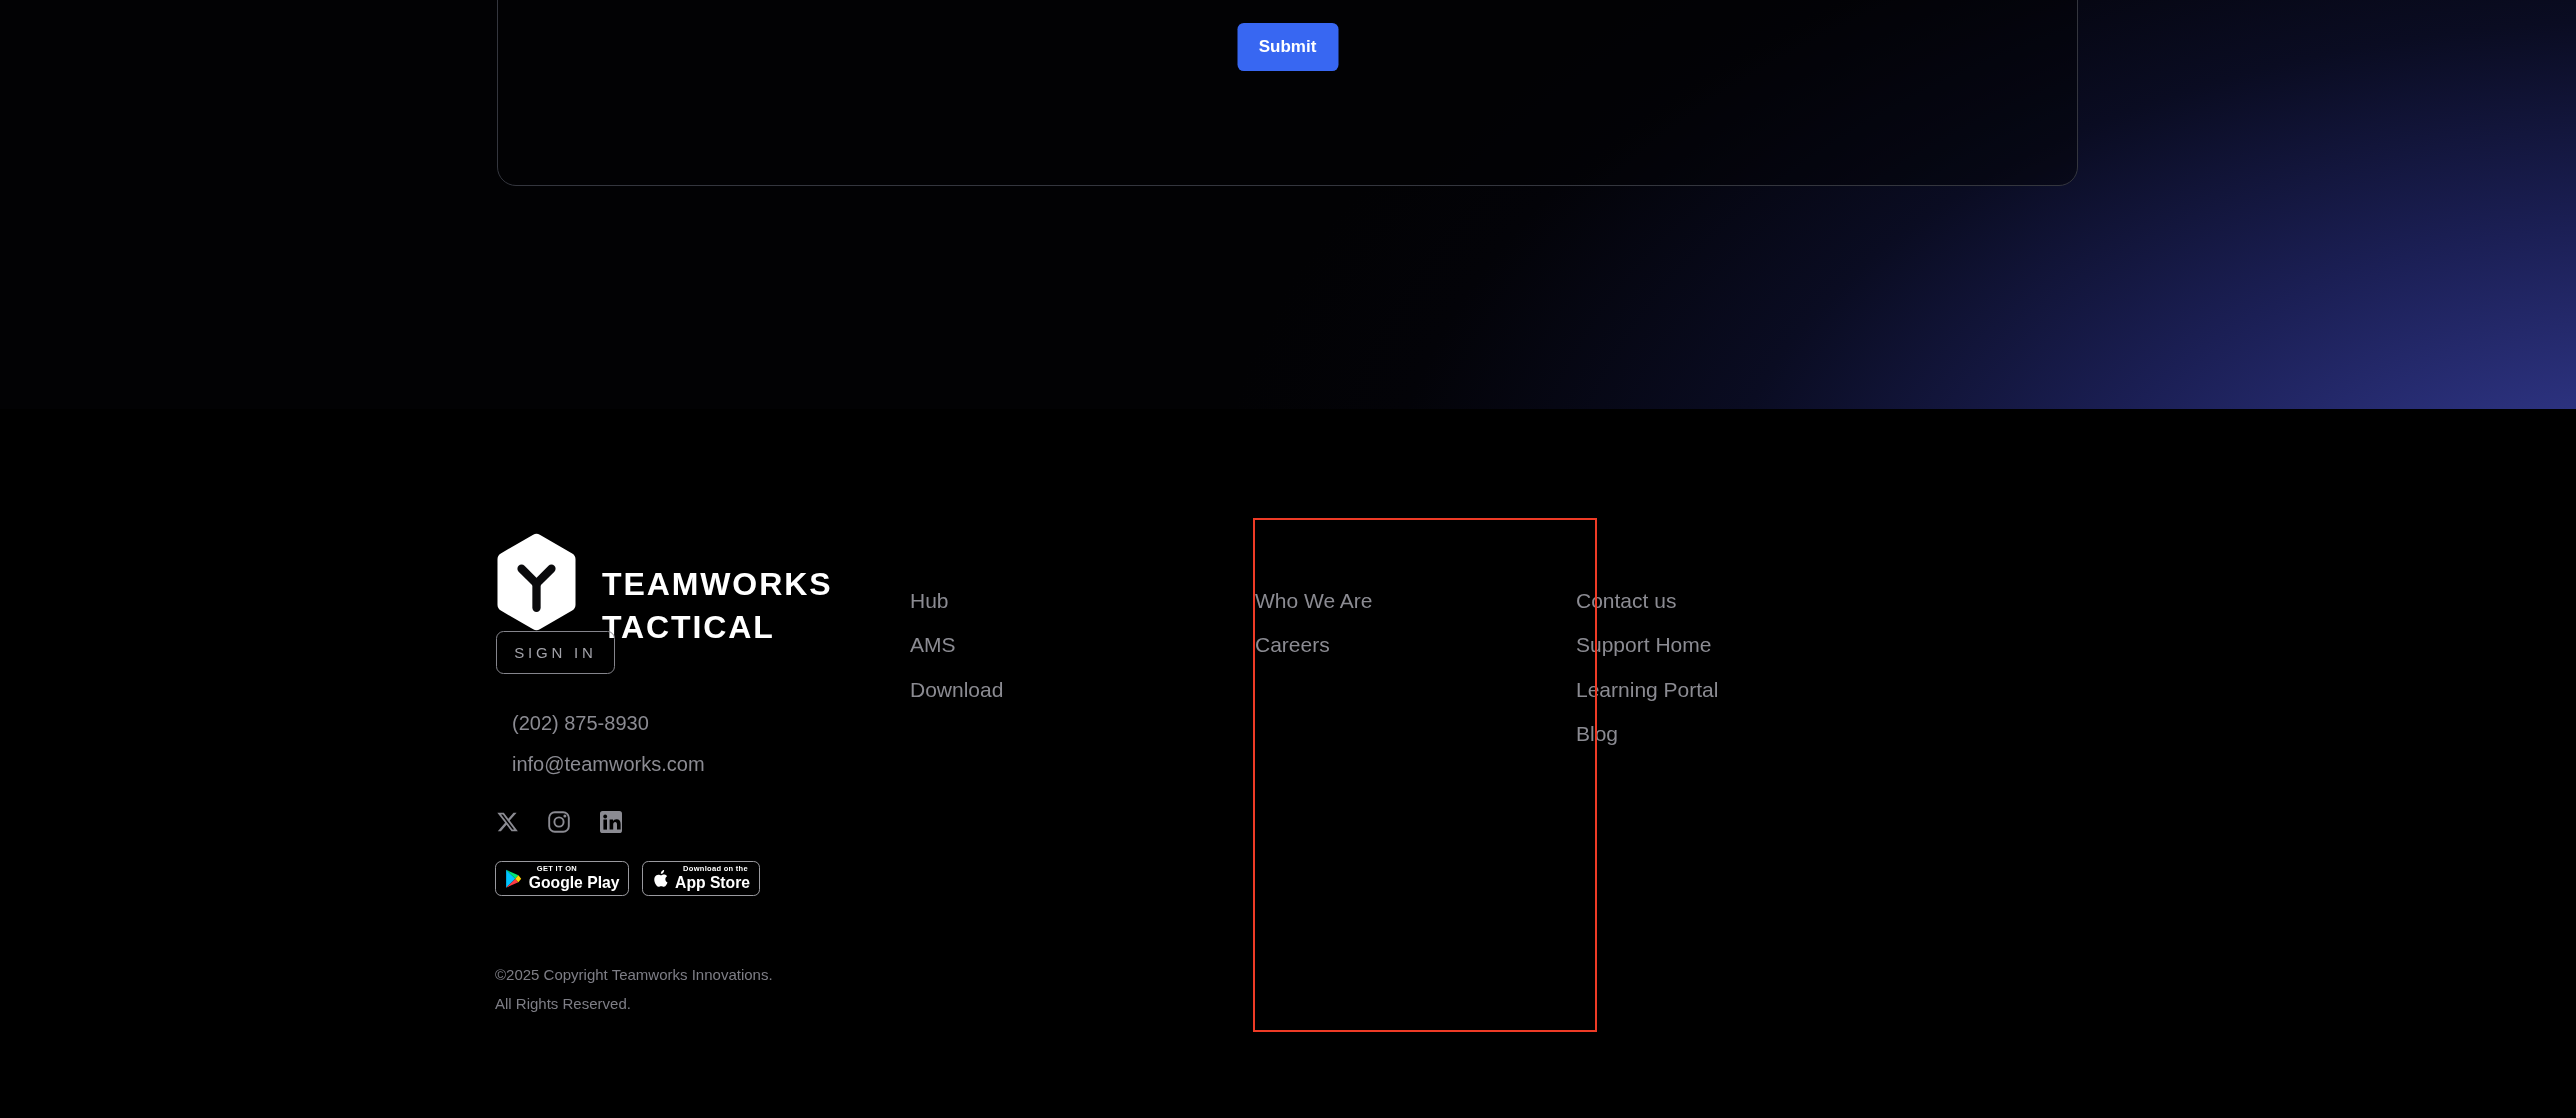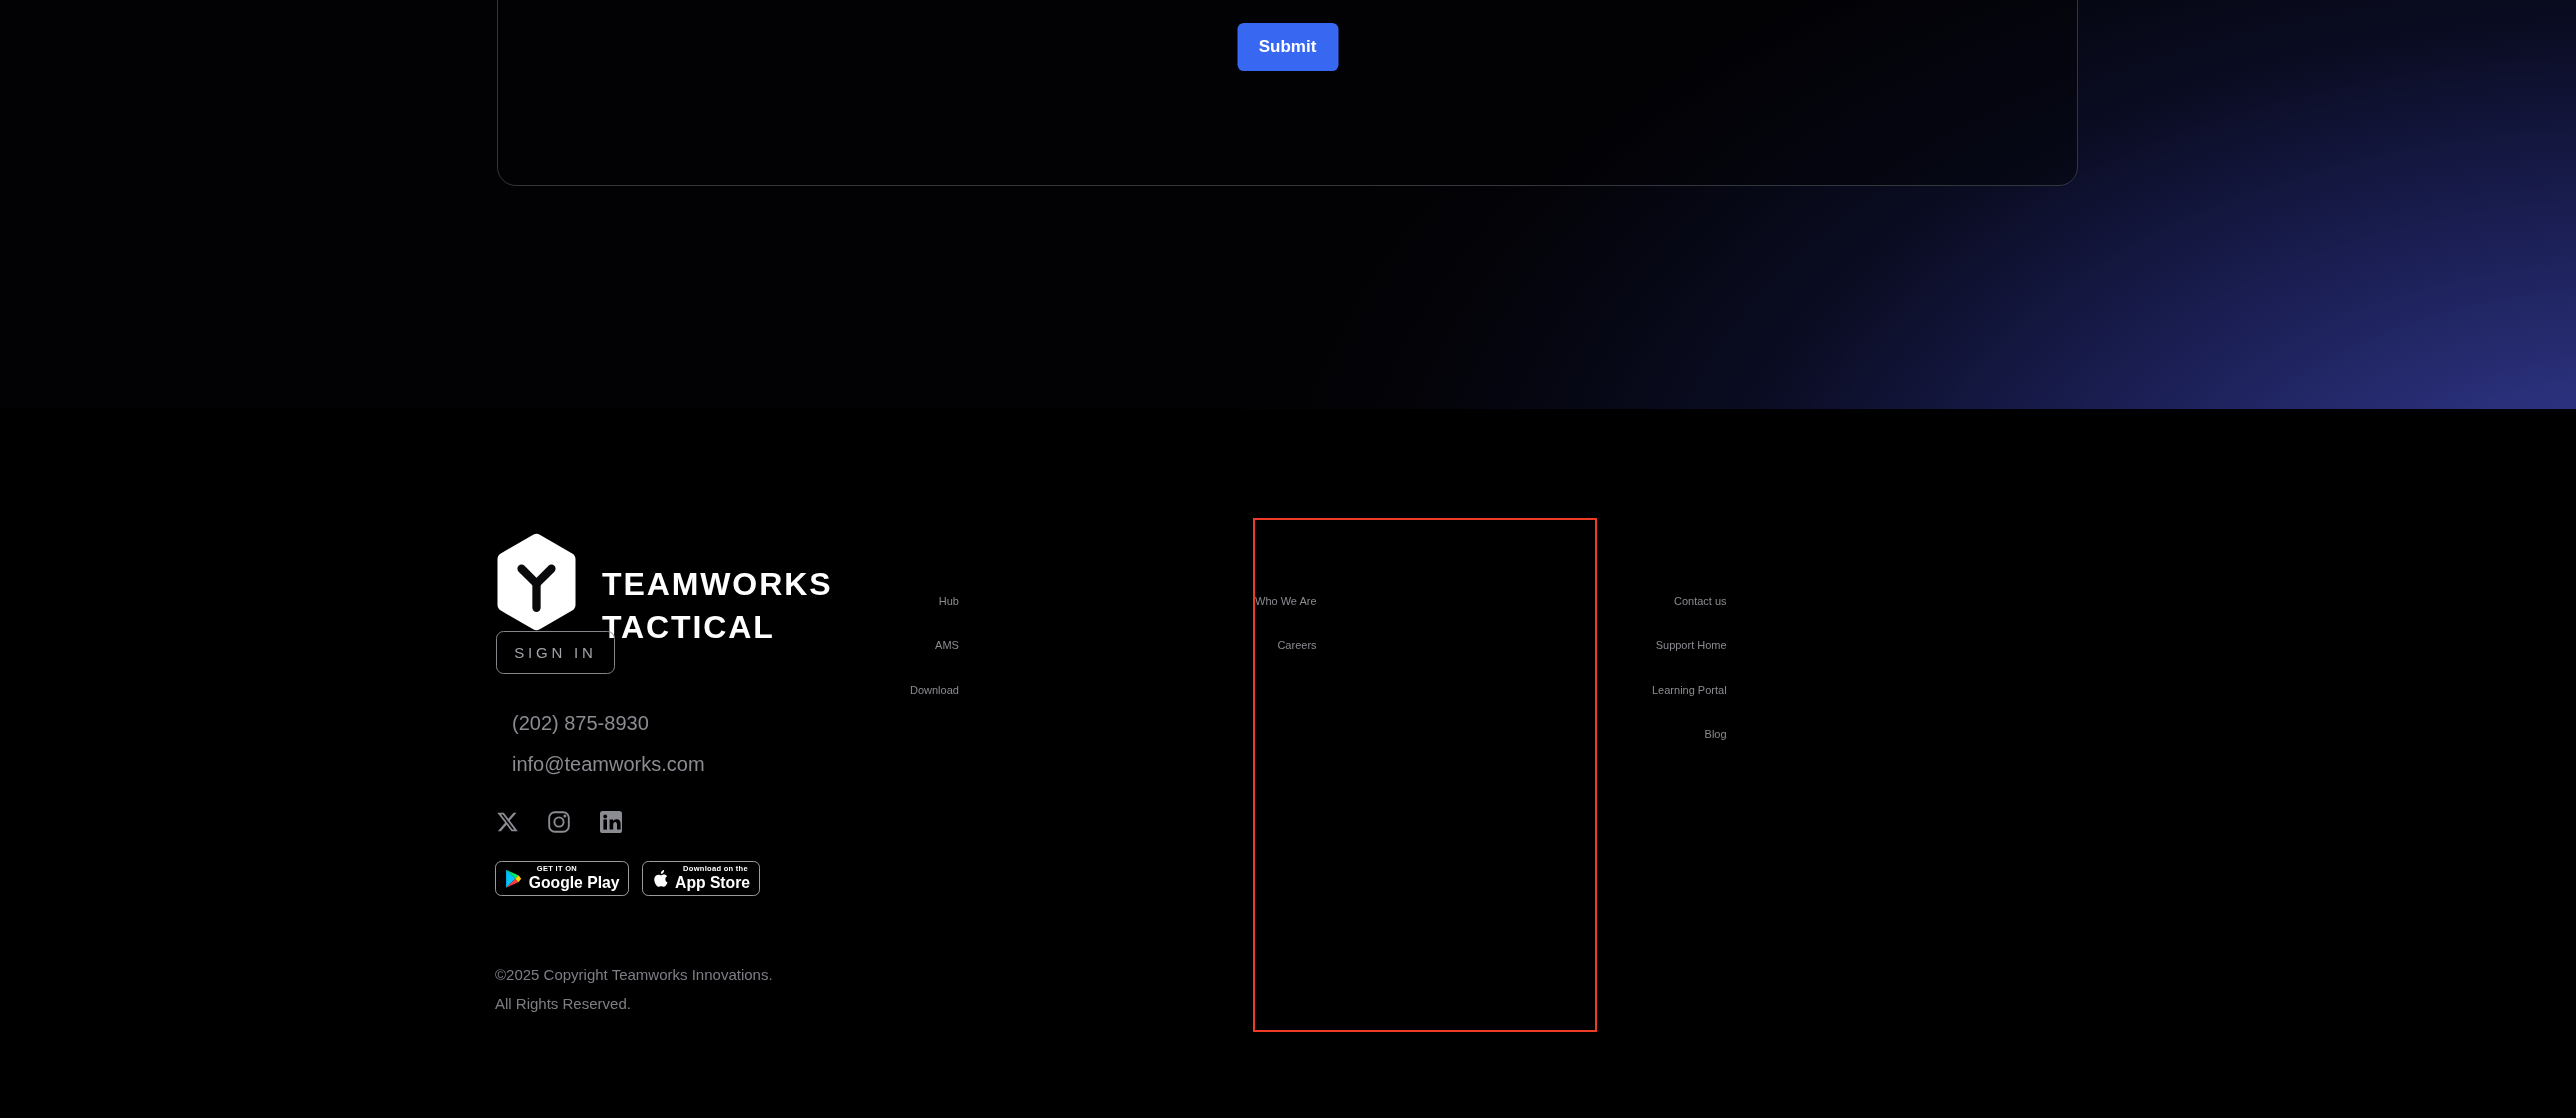--- a/index.html
+++ b/index.html
@@ -55,24 +55,24 @@
     height:35px; border:1.3px solid #9a9a9f; border-radius:6.3px; background:#000;
     display:flex; align-items:center; padding:0 8.8px; gap:7px; box-sizing:border-box; cursor:pointer;
   }
   .badge-text { display:flex; flex-direction:column; justify-content:center; color:#fff; }
   .badge-top { font-size:7.5px; line-height:8.8px; font-weight:700; letter-spacing:0.3px;padding-left:8px; }
   .badge-main { font-size:15.7px; line-height:17.6px; font-weight:700; white-space:nowrap; }
 
   .copyright { position:absolute; left:495px; top:551px; font-size:15px; line-height:29px; color:#7e7e86; }
 
   .nav-col { position:absolute; top:184px; }
-  .nav-col a { display:block; font-size:11px; line-height:16.4px; margin-bottom:28px; color:#8b8b92; text-decoration:none; cursor:pointer;text-align:right; }
+  .nav-col a { display:block; font-size:21px; line-height:16.4px; margin-bottom:28px; color:#8b8b92; text-decoration:none; cursor:pointer; }
   .col-products { left:910px; }
   .col-company  { left:1255px; }
-  .col-support  { left:1652px; }
+  .col-support  { left:1576px; }
   .col-legal    { left:1943px; }
 
   .annotation-box {
     position:absolute; left:1253px; top:109px; width:344px; height:514px;
     border:2.5px solid #ee3b26; box-sizing:border-box; pointer-events:none;
   }
 </style>
 </head>
 <body>
 

